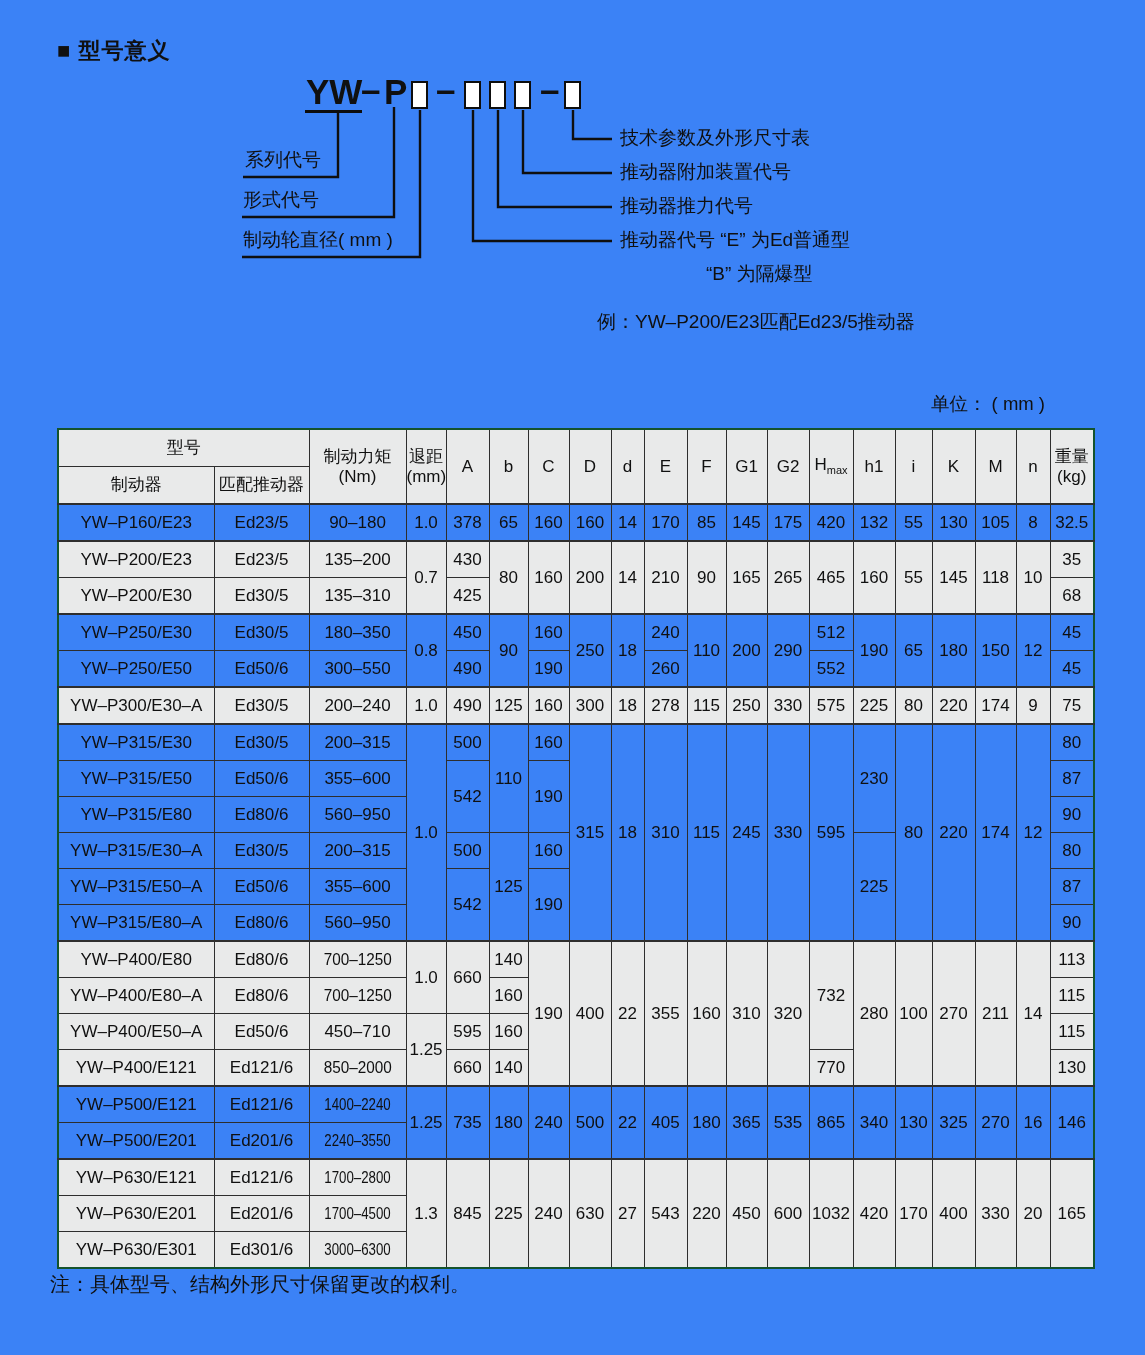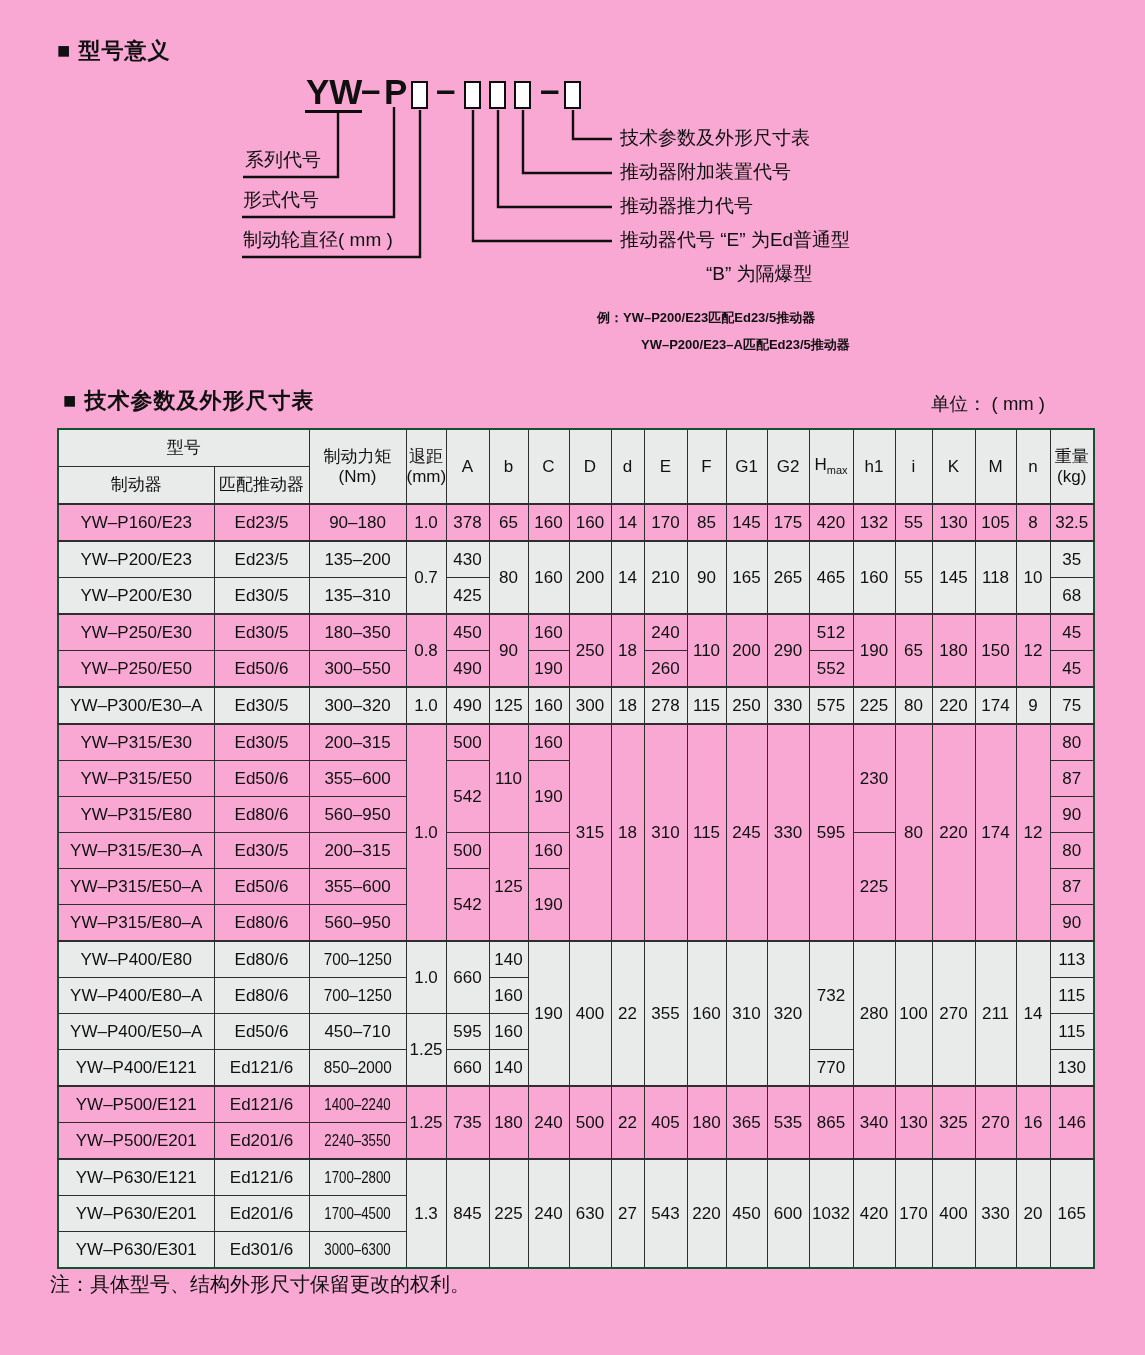--- a/index.html
+++ b/index.html
@@ -1,31 +1,31 @@
 <!DOCTYPE html>
 <html><head>
 <meta charset="utf-8">
 <style>
   html,body { margin:0; padding:0; background:#fff; }
-  .page { position:relative; width:1145px; height:1355px; background:#f9a8d4;
+  .page { position:relative; width:1145px; height:1355px; background:#3b82f6;
           font-family:"Liberation Sans","DejaVu Sans",sans-serif; color:#101010; overflow:hidden; }
 
   .sec-title { position:absolute; font-size:22px; font-weight:bold; letter-spacing:1px; white-space:nowrap; }
   .t1 { left:57px; top:36px; }
   .t2 { left:63px; top:386px; }
   .unit { position:absolute; left:885px; top:391px; width:160px; text-align:right; font-size:18.5px; white-space:nowrap; }
 
   .diagram { position:absolute; left:0; top:0; width:939px; height:400px; }
   .connectors { position:absolute; left:0; top:0; }
   .connectors polyline { fill:none; stroke:#0f0f0f; stroke-width:2.4; }
   .code-part { position:absolute; font-size:35px; font-weight:bold; line-height:1; white-space:nowrap; }
   .code-box  { position:absolute; width:17px; height:28px; border:2.5px solid #0d0d0d; box-sizing:border-box; background:#fff; }
   .yw-underline { position:absolute; left:305px; top:110px; width:57px; height:3px; background:#0d0d0d; }
   .dlab { position:absolute; font-size:19px; font-weight:500; line-height:1.2; white-space:nowrap; }
-  .example { position:absolute; font-size:13px; font-weight:700; white-space:nowrap; }
+  .example { position:absolute; font-size:19px; font-weight:400; white-space:nowrap; }
   .note { position:absolute; left:50px; top:1271px; font-size:20px; font-weight:500; white-space:nowrap; }
 
   table.spec { position:absolute; left:57px; top:428px; width:1036px;
                border-collapse:collapse; table-layout:fixed;
                border:2px solid #14532d; }
   .spec th, .spec td { border:1px solid #2e2e2e; text-align:center; vertical-align:middle;
                        padding:0; font-size:17px; line-height:1.15; color:#101010;
                        overflow:hidden; white-space:nowrap; }
   .spec thead th { background:#e9eaea; font-weight:normal; height:36px; }
   .spec thead sub { font-size:11px; }
@@ -70,24 +70,22 @@
     <span class="dlab" style="left:243px;top:189px">形式代号</span>
     <span class="dlab" style="left:243px;top:229px">制动轮直径( mm )</span>
 
     <span class="dlab" style="left:620px;top:127px">技术参数及外形尺寸表</span>
     <span class="dlab" style="left:620px;top:161px">推动器附加装置代号</span>
     <span class="dlab" style="left:620px;top:195px">推动器推力代号</span>
     <span class="dlab" style="left:620px;top:229px">推动器代号 “E” 为Ed普通型</span>
     <span class="dlab" style="left:706px;top:263px">“B” 为隔爆型</span>
 
     <span class="example" style="left:597px;top:309px">例：YW–P200/E23匹配Ed23/5推动器</span>
-    <span class="example" style="left:641px;top:336px">YW–P200/E23–A匹配Ed23/5推动器</span>
   </div>
 
-  <div class="sec-title t2">■ 技术参数及外形尺寸表</div>
   <div class="unit">单位： ( mm )</div>
 
   <table class="spec">
       <colgroup>
         <col style="width: 156px;">
         <col style="width: 95px;">
         <col style="width: 97px;">
         <col style="width: 40px;">
         <col style="width: 43px;">
         <col style="width: 39px;">
@@ -213,21 +211,21 @@
           <td><span>300–550</span></td>
           <td><span>490</span></td>
           <td><span>190</span></td>
           <td><span>260</span></td>
           <td><span>552</span></td>
           <td><span>45</span></td>
         </tr>
         <tr class="shade gstart">
           <td><span>YW–P300/E30–A</span></td>
           <td><span>Ed30/5</span></td>
-          <td><span>300–320</span></td>
+          <td><span>200–240</span></td>
           <td><span>1.0</span></td>
           <td><span>490</span></td>
           <td><span>125</span></td>
           <td><span>160</span></td>
           <td><span>300</span></td>
           <td><span>18</span></td>
           <td><span>278</span></td>
           <td><span>115</span></td>
           <td><span>250</span></td>
           <td><span>330</span></td>

